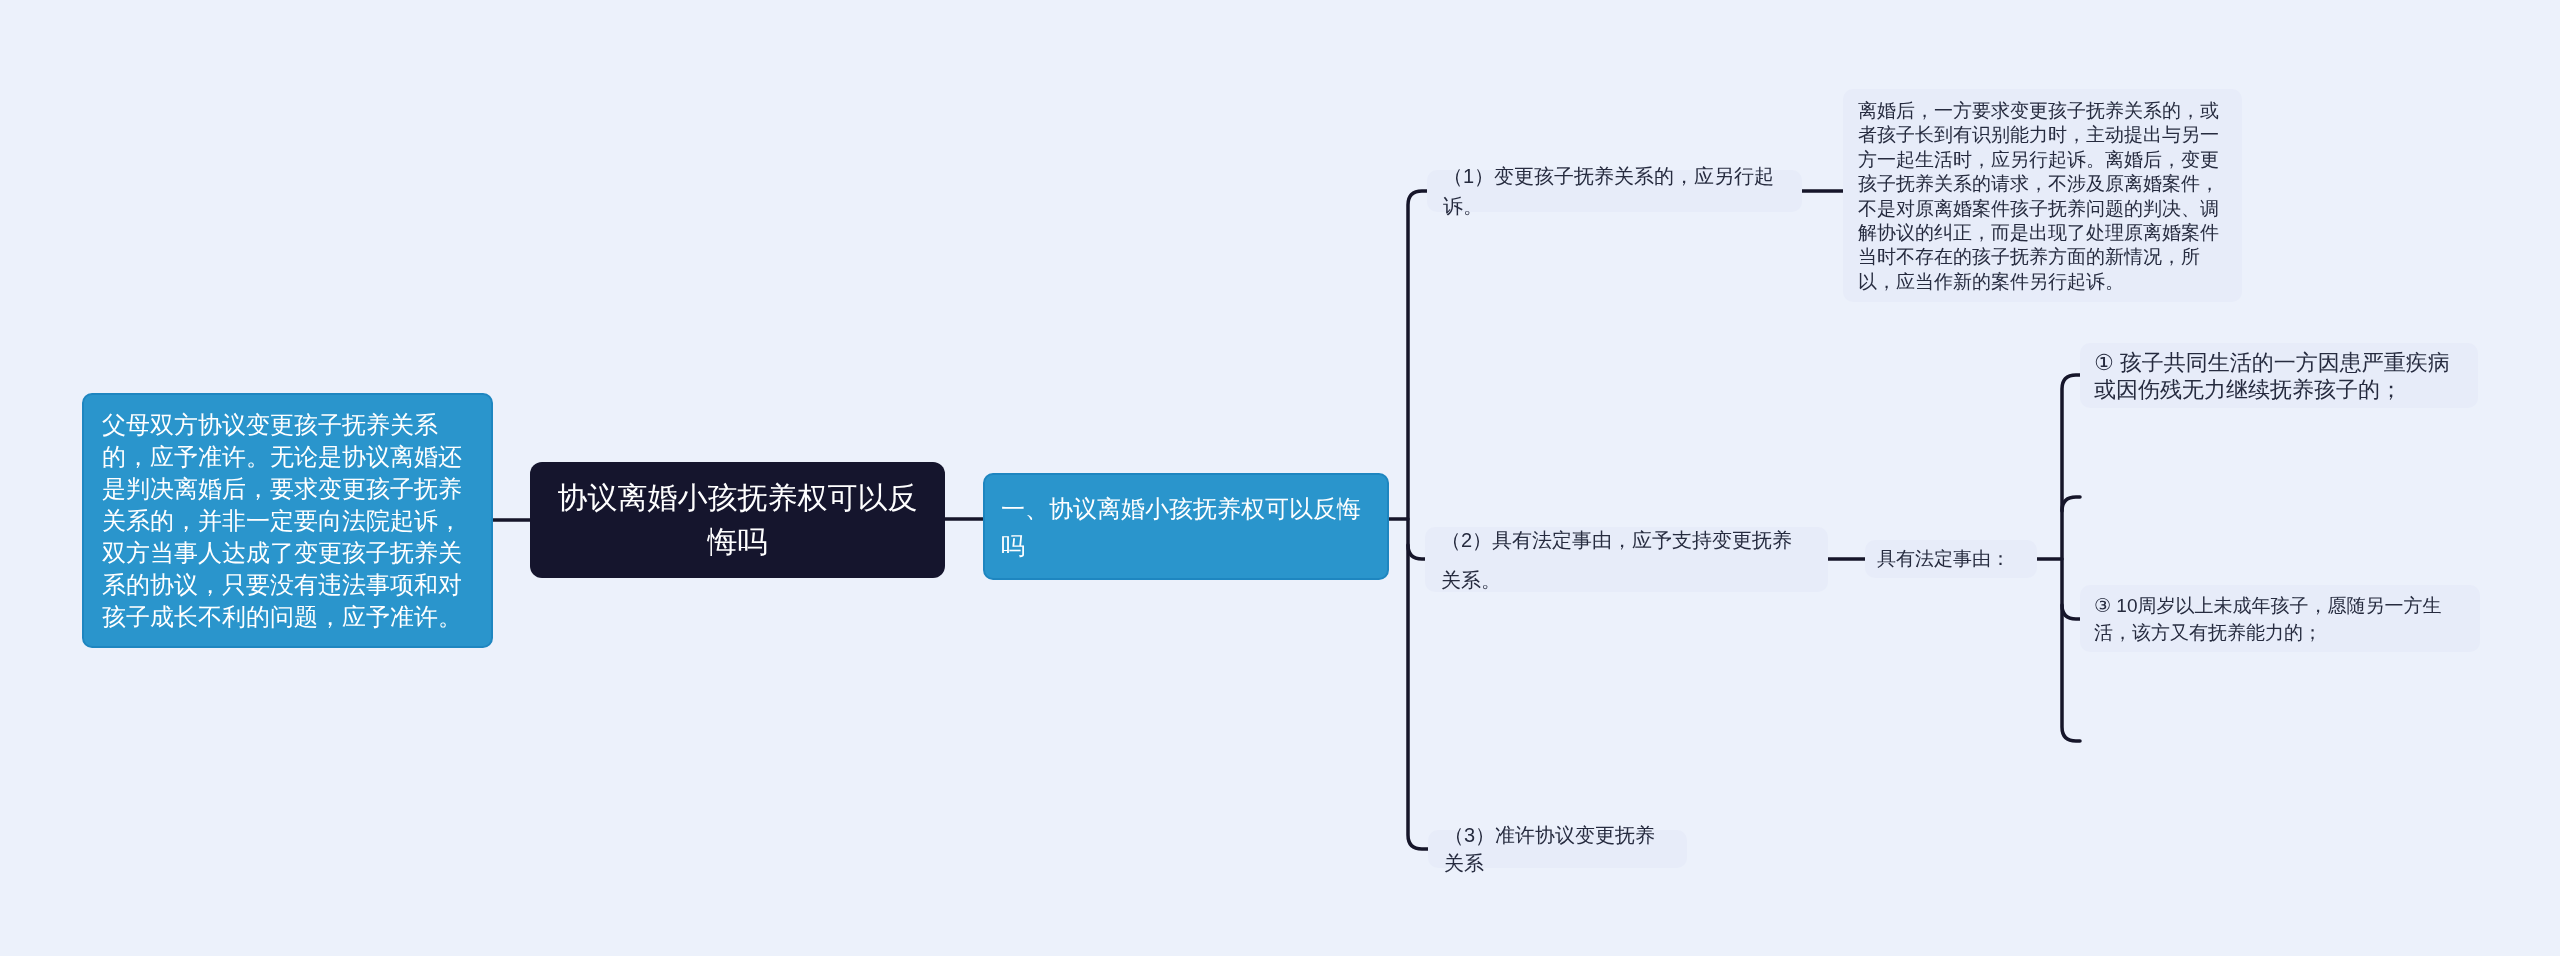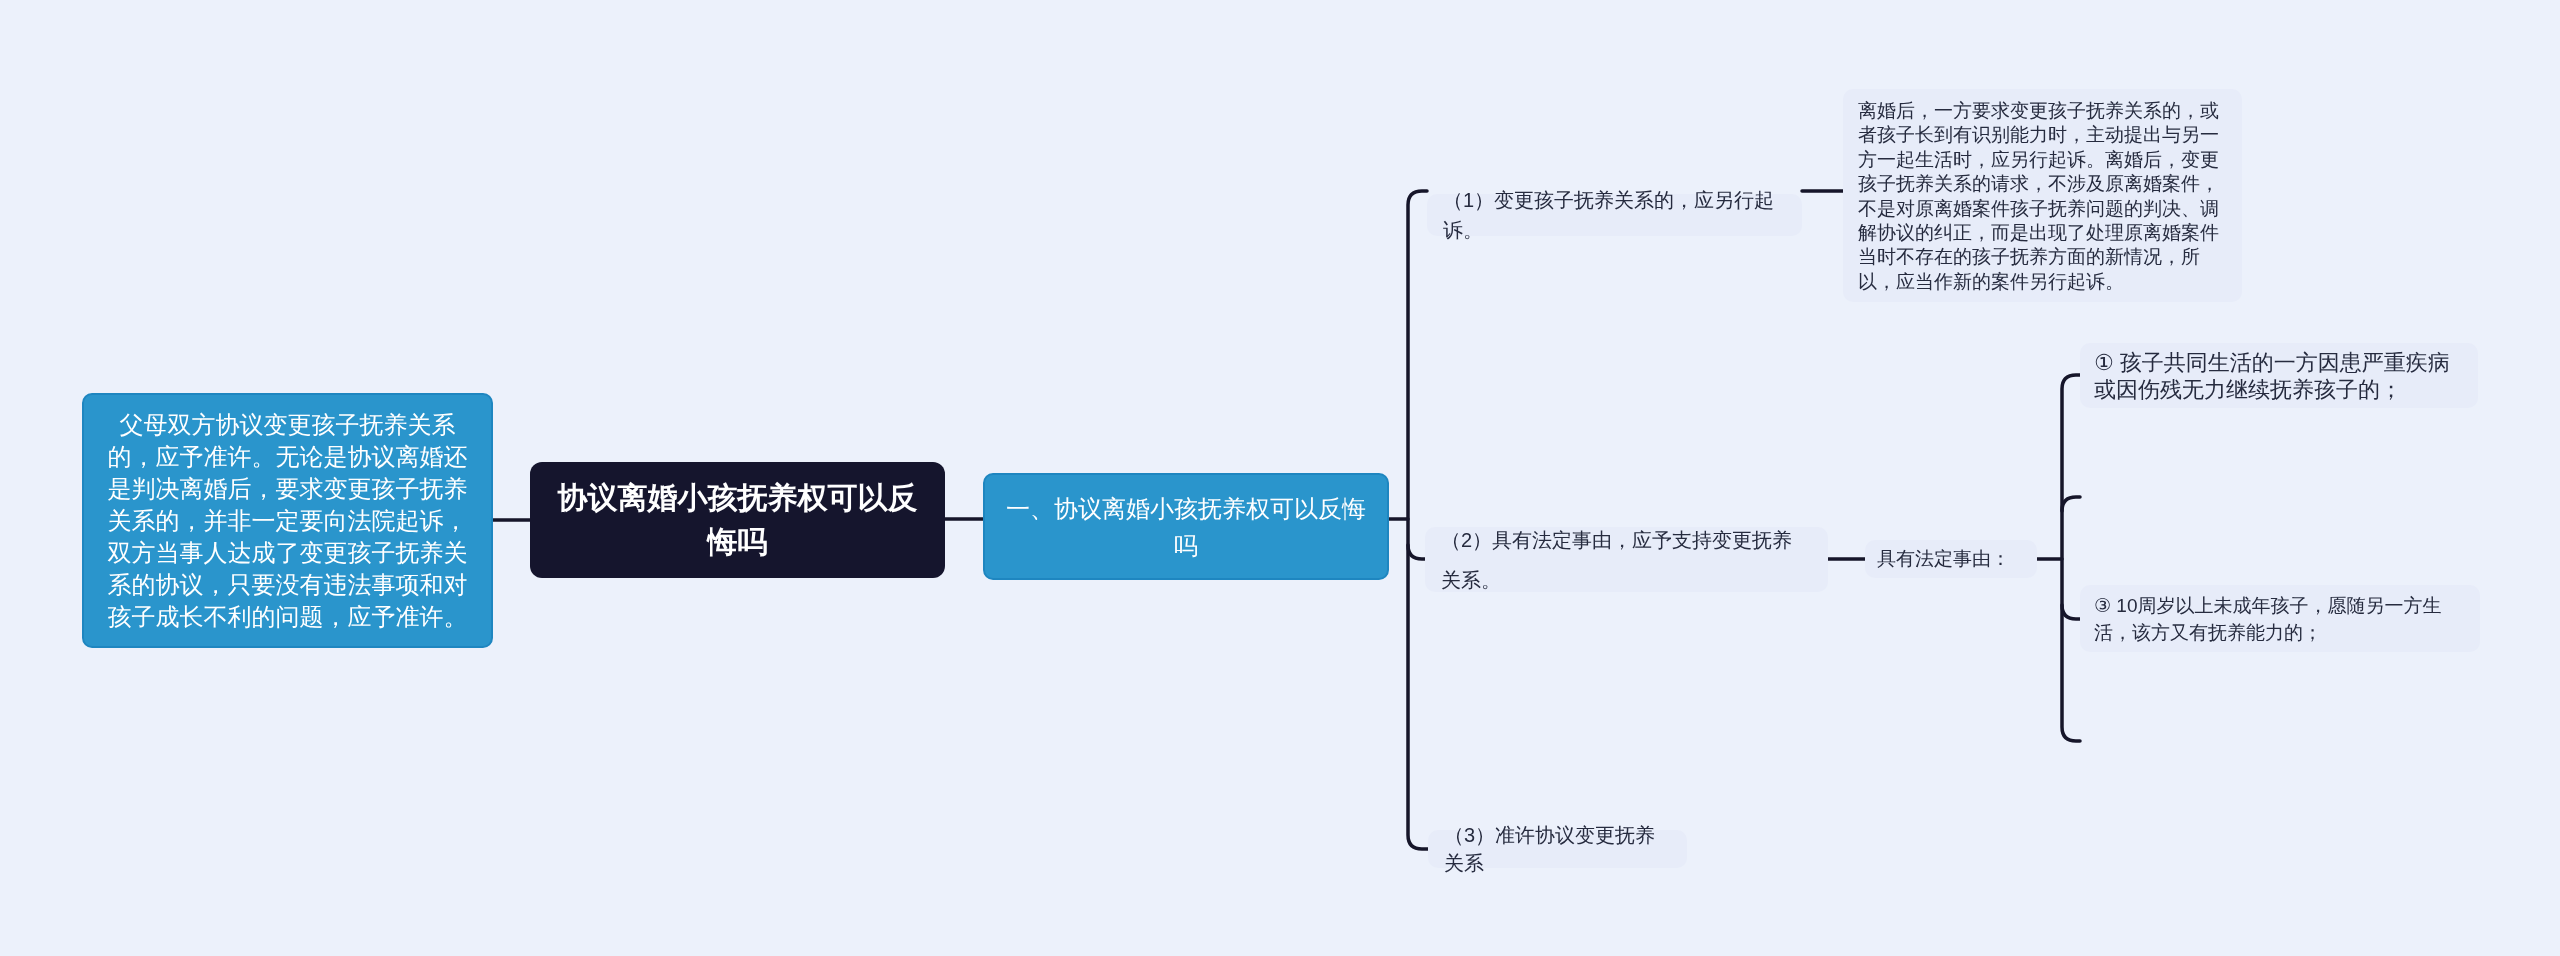--- a/index.html
+++ b/index.html
@@ -18,21 +18,20 @@
     position:absolute;
     box-sizing:border-box;
     display:flex;
     align-items:center;
   }
   .bluebox{
     background:#2a95cc;
     border:2px solid #1e86c0;
     border-radius:10px;
     color:#ffffff;
-    text-align:center;
   }
   .darkbox{
     background:#15152d;
     border-radius:12px;
     color:#ffffff;
     justify-content:center;
     text-align:center;
   }
   .litebox{
     background:#e7ecf9;
@@ -45,23 +44,23 @@
     width:2560px;height:956px;
   }
   #connectors path{
     fill:none;
     stroke:#16162a;
     stroke-width:3.5;
     stroke-linecap:round;
   }
   
   #left-note   {left:82px;   top:393px; width:411px; height:255px; padding:14px 18px; font-size:24px; line-height:32px;}
-  #root-node   {left:530px;  top:462px; width:415px; height:116px; padding:10px 20px; font-size:30px; line-height:44px; font-weight:bold;}
+  #root-node   {left:530px;  top:462px; width:415px; height:116px; padding:10px 20px; font-size:30px; line-height:44px; font-weight:normal;}
   #section-node{left:983px;  top:473px; width:406px; height:107px;  padding:5px 16px;  font-size:24px; line-height:37px;}
-  #sub1-node   {left:1427px; top:170px; width:375px; height:42px;  padding:4px 16px;  font-size:20px; line-height:30px;margin-top:24px;}
+  #sub1-node   {left:1427px; top:170px; width:375px; height:42px;  padding:4px 16px;  font-size:20px; line-height:30px;}
   #sub1-note   {left:1843px; top:89px;  width:399px; height:213px; padding:10px 15px; font-size:19px; line-height:24.4px; align-items:flex-start;}
   #sub2-node   {left:1425px; top:527px; width:403px; height:65px;  padding:2px 16px;  font-size:20px; line-height:40px;}
   #label-node  {left:1865px; top:540px; width:172px; height:38px;  padding:4px 12px;  font-size:19px; line-height:28px;}
   #sub3-node   {left:1428px; top:830px; width:259px; height:38px;  padding:4px 16px;  font-size:20px; line-height:28px;}
   #reason1     {left:2080px; top:343px; width:398px; height:65px;  padding:5px 14px;  font-size:22px; line-height:27px;}
   #reason2     {left:2080px; top:455px; width:402px; height:85px;  padding:2px 14px;  font-size:19px; line-height:27px;}
   #reason3     {left:2080px; top:585px; width:400px; height:67px;  padding:5px 14px;  font-size:19px; line-height:27px;}
   #reason4     {left:2080px; top:695px; width:400px; height:93px;  padding:2px 14px;  font-size:19px; line-height:27px;}
 </style>
 </head>

